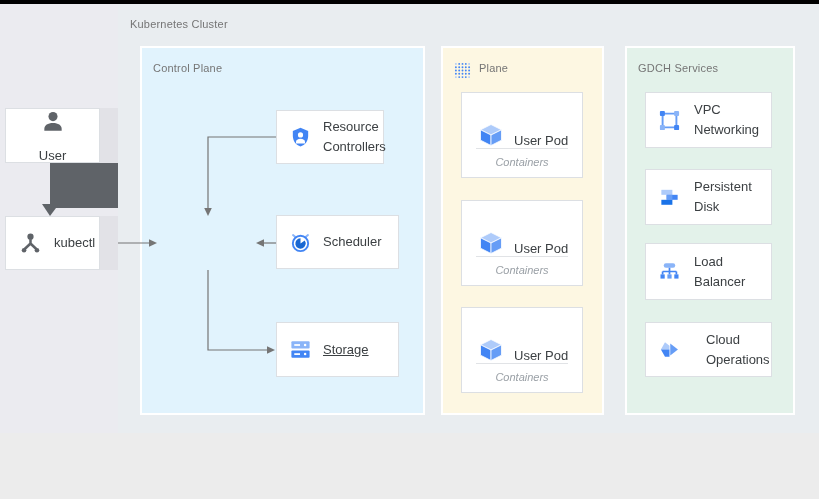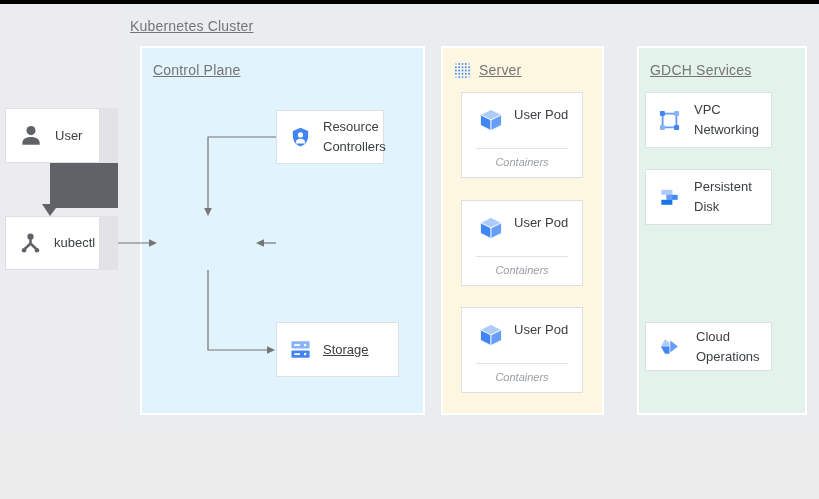--- a/index.html
+++ b/index.html
@@ -6,39 +6,39 @@
   .stage{
     position:relative;width:819px;height:499px;overflow:hidden;
     font-family:"Liberation Sans",sans-serif;background:#ffffff;
     -webkit-font-smoothing:antialiased;
   }
   .abs{position:absolute;}
   .topbar{left:0;top:0;width:819px;height:4px;background:#000;}
   .left-col{left:0;top:4px;width:118px;height:429px;background:#ebebf0;}
   .cluster-panel{left:118px;top:4px;width:701px;height:429px;background:#e9edf0;}
   .bottom-strip{left:0;top:433px;width:819px;height:66px;background:#ececec;}
-  .section-label{font-size:14px;color:#757575;letter-spacing:.2px;text-decoration:underline;}
+  .section-label{font-size:11px;color:#757575;letter-spacing:.2px;}
   .cluster-label{position:absolute;left:12px;top:14px;}
   .zone{box-sizing:border-box;border:2px solid #ffffff;}
   .control-plane{left:140px;top:46px;width:285px;height:369px;background:#e1f3fd;}
   .nodes-box{left:441px;top:46px;width:163px;height:369px;background:#fdf7e2;}
-  .gdch-box{left:625px;top:46px;width:170px;height:369px;background:#e3f2ea;margin-left:12px;}
+  .gdch-box{left:625px;top:46px;width:170px;height:369px;background:#e3f2ea;}
   .zone-head{position:absolute;left:11px;top:14px;display:flex;gap:8px;}
   .card{
     box-sizing:border-box;background:#ffffff;border:1px solid #dcdfe3;
     display:flex;align-items:center;gap:11px;padding:0 12px;
     font-size:13px;color:#3c4043;line-height:20px;
   }
   .card .lbl{flex:0 1 auto;}
   .pod-card{
     box-sizing:border-box;background:#ffffff;border:1px solid #dcdfe3;
     display:flex;flex-direction:column;align-items:stretch;
     font-size:13px;color:#3c4043;
   }
-  .pod-top{display:flex;align-items:flex-start;gap:10px;padding:14px 0 0 16px;height:41px;}
+  .pod-top{display:flex;align-items:flex-end;gap:10px;padding:14px 0 0 16px;height:41px;}
   .pod-divider{height:1px;background:#e1e3e6;margin:0 14px;}
   .pod-sub{font-size:11px;color:#9aa0a6;text-align:center;padding-top:7px;font-style:italic;}
   .overlay{left:0;top:0;width:819px;height:499px;pointer-events:none;}
   .icon{flex:0 0 auto;display:block;}
 </style>
 </head>
 <body>
 
 <div class="stage">
 
@@ -78,21 +78,21 @@
             <circle cx="9" cy="12.5" r="1"></circle>
             <circle cx="12.5" cy="12.5" r="1"></circle>
             <circle cx="16" cy="12.5" r="1"></circle>
           <circle cx="2" cy="16" r="1" fill="#a8c7fa"></circle>
             <circle cx="5.5" cy="16" r="1"></circle>
             <circle cx="9" cy="16" r="1"></circle>
             <circle cx="12.5" cy="16" r="1"></circle>
             <circle cx="16" cy="16" r="1" fill="#a8c7fa"></circle>
         </g>
       </svg>
-      <span class="section-label">Server</span>
+      <span class="section-label">Plane</span>
     </div>
   </div>
   <div class="abs zone gdch-box">
     <div class="zone-head">
       <span class="section-label">GDCH Services</span>
     </div>
   </div>
 
   <svg class="abs overlay" width="819" height="499" viewBox="0 0 819 499">
     <g>
@@ -107,21 +107,21 @@
     </g>
     <g fill="#757575">
       <polygon points="157,243 149,239.2 149,246.8"></polygon>
       <polygon points="208,216 204.2,208 211.8,208"></polygon>
       <polygon points="256,243 264,239.2 264,246.8"></polygon>
       <polygon points="275,350 267,346.2 267,353.8"></polygon>
     </g>
   </svg>
 
   <div class="abs" style="left:100px;top:108px;width:18px;height:55px;background:#e2e2e7;"></div>
-  <div class="abs card" style="left:5px;top:108px;width:95px;height:55px;">
+  <div class="abs card" style="left:5px;top:108px;width:95px;height:55px;flex-direction:column;">
     <svg class="icon" width="26" height="26" viewBox="0 0 24 24">
       <circle cx="12" cy="7" r="4.2" fill="#5f6368"></circle>
       <path d="M12,13c-4.8,0-8,2.2-8,5.2V20h16v-1.8C20,15.2,16.8,13,12,13z" fill="#5f6368"></path>
     </svg>
     <span class="lbl">User</span>
   </div>
 
   <div class="abs" style="left:100px;top:216px;width:18px;height:54px;background:#e2e2e7;"></div>
   <div class="abs card" style="left:5px;top:216px;width:95px;height:54px;">
     <svg class="icon" width="25" height="25" viewBox="0 0 24 24">
@@ -138,20 +138,30 @@
   <div class="abs card" style="left:276px;top:110px;width:108px;height:54px;">
     <svg class="icon" width="23" height="23" viewBox="0 0 24 24">
       <path d="M12,1.8 L4,5.3 v5.2 c0,5.2,3.4,9.7,8,10.9 c4.6-1.2,8-5.7,8-10.9 V5.3 Z" fill="#4285f4"></path>
       <circle cx="12" cy="9.3" r="2.7" fill="#ffffff"></circle>
       <path d="M12,13.4 c-2.7,0-4.7,1.4-4.7,3.2 v1.6 h9.4 v-1.6 C16.7,14.8,14.7,13.4,12,13.4z" fill="#ffffff"></path>
     </svg>
     <span class="lbl">Resource Controllers</span>
   </div>
 
 
+  <div class="abs card" style="left:276px;top:215px;width:123px;height:54px;">
+    <svg class="icon" width="23" height="23" viewBox="0 0 24 24">
+      <path d="M4.2,4.2 L7,6.6" stroke="#8ab4f8" stroke-width="2" fill="none" stroke-linecap="round"></path>
+      <path d="M19.8,4.2 L17,6.6" stroke="#8ab4f8" stroke-width="2" fill="none" stroke-linecap="round"></path>
+      <circle cx="12" cy="13" r="8" fill="#ffffff" stroke="#4285f4" stroke-width="2"></circle>
+      <path d="M12,13 L12,7.6 A5.4,5.4 0 0,1 16.4,9.9 Z" fill="#ffffff"></path>
+      <path d="M12,7.6 A5.4,5.4 0 1,0 16.4,9.9 L12,13 Z" fill="#1967d2"></path>
+    </svg>
+    <span class="lbl">Scheduler</span>
+  </div>
 
   <div class="abs card" style="left:276px;top:322px;width:123px;height:55px;text-decoration:underline;">
     <svg class="icon" width="23" height="23" viewBox="0 0 24 24">
       <rect x="2.5" y="3.5" width="19" height="7.5" rx="1" fill="#8ab4f8"></rect>
       <rect x="2.5" y="13" width="19" height="7.5" rx="1" fill="#4285f4"></rect>
       <rect x="5.5" y="6.4" width="6" height="1.8" fill="#ffffff"></rect>
       <circle cx="16.8" cy="7.3" r="1.3" fill="#ffffff"></circle>
       <rect x="5.5" y="15.9" width="6" height="1.8" fill="#ffffff"></rect>
       <circle cx="16.8" cy="16.8" r="1.3" fill="#ffffff"></circle>
     </svg>
@@ -211,22 +221,32 @@
   <div class="abs card" style="left:645px;top:169px;width:127px;height:56px;gap:13px;">
     <svg class="icon" width="23" height="23" viewBox="0 0 24 24">
       <rect x="3.5" y="4" width="11.5" height="5.2" fill="#aecbfa"></rect>
       <rect x="9" y="9.2" width="11.5" height="5.2" fill="#4285f4"></rect>
       <rect x="3.5" y="14.4" width="11.5" height="5.2" fill="#1a73e8"></rect>
       <rect x="9" y="9.2" width="6" height="5.2" fill="#669df6"></rect>
     </svg>
     <span class="lbl">Persistent Disk</span>
   </div>
 
-
-  <div class="abs card" style="left:645px;top:322px;width:127px;height:49px;gap:15px;">
+  <div class="abs card" style="left:645px;top:243px;width:127px;height:57px;gap:13px;">
+    <svg class="icon" width="23" height="23" viewBox="0 0 24 24">
+      <rect x="6" y="3.5" width="12" height="4.6" rx="2.3" fill="#8ab4f8"></rect>
+      <path d="M12,8 V12 M4.8,12 H19.2 M4.8,12 V15 M12,12 V15 M19.2,12 V15" stroke="#4285f4" stroke-width="1.8" fill="none"></path>
+      <rect x="2.6" y="15" width="4.4" height="4.4" fill="#4285f4"></rect>
+      <rect x="9.8" y="15" width="4.4" height="4.4" fill="#669df6"></rect>
+      <rect x="17" y="15" width="4.4" height="4.4" fill="#4285f4"></rect>
+    </svg>
+    <span class="lbl">Load Balancer</span>
+  </div>
+
+  <div class="abs card" style="left:645px;top:322px;width:127px;height:55px;gap:25px;">
     <svg class="icon" width="23" height="23" viewBox="0 0 24 24">
       <polygon points="3,12 7.3,4.5 12,8.2 12,12" fill="#aecbfa"></polygon>
       <polygon points="3,12 12,12 12,19.5 7.3,19.5" fill="#4285f4"></polygon>
       <polygon points="12.8,5.8 20.8,12 12.8,18.2" fill="#669df6"></polygon>
     </svg>
     <span class="lbl">Cloud Operations</span>
   </div>
 
 </div>
 

